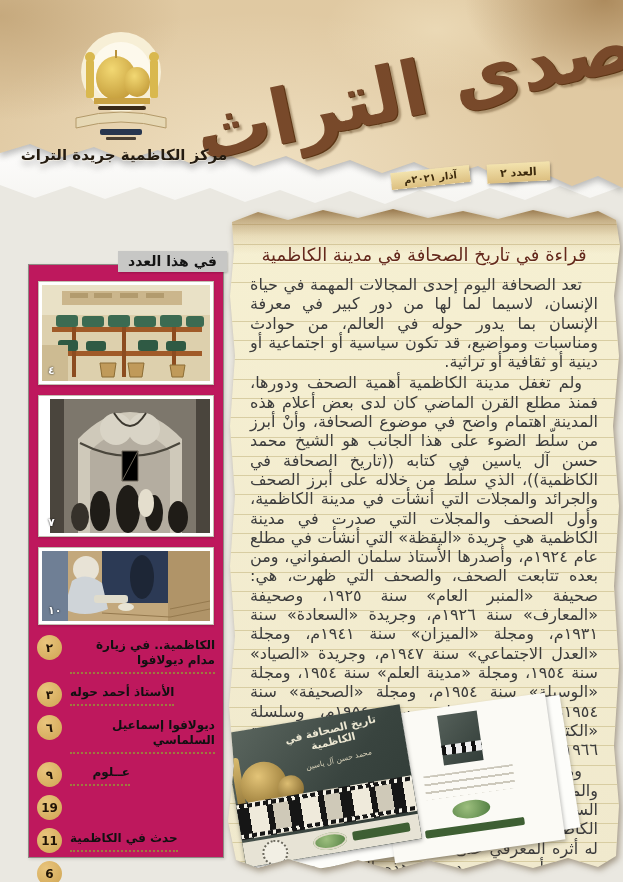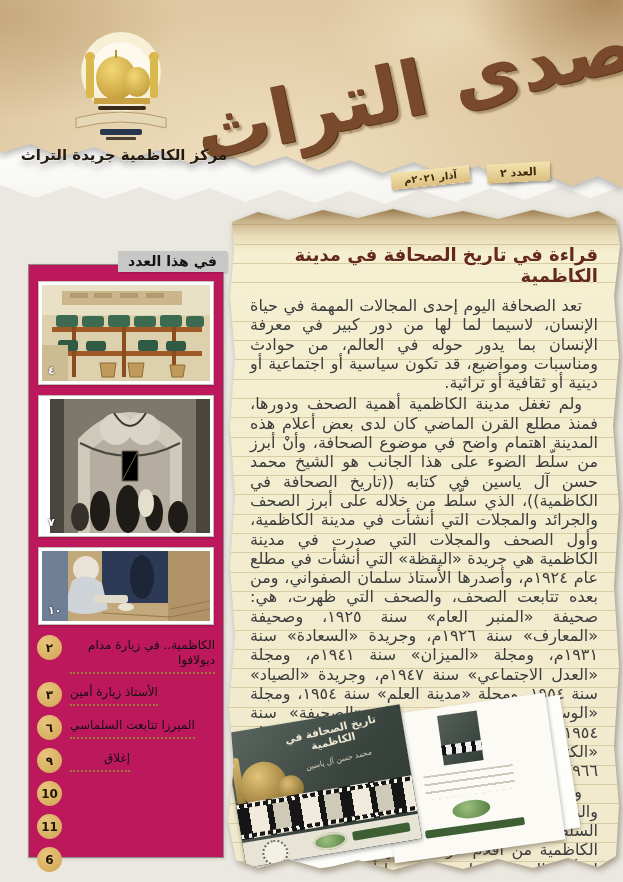--- a/index.html
+++ b/index.html
@@ -80,41 +80,41 @@
   }
   .toc{margin:10px 8px 0 8px;}
   .toc-item{display:flex;direction:ltr;align-items:flex-start;gap:8px;margin-bottom:8px;cursor:pointer;}
   .toc-badge{
     flex:0 0 auto;width:25px;height:25px;border-radius:50%;
     background:radial-gradient(circle at 35% 30%, #e9c57d, #cfa553);
     color:#201406;font-weight:bold;font-size:12px;
     display:flex;align-items:center;justify-content:center;
   }
   .toc-label{
-    direction:rtl;text-align:right;font-size:12px;font-weight:normal;color:#111;
+    direction:rtl;text-align:right;font-size:12px;font-weight:bold;color:#111;
     padding:3px 0 4px;border-bottom:2px dotted #9c7c3f;line-height:1.25;
     min-width:60px;
   }
 
   
   .article-wrap{
     position:absolute;left:228px;top:206px;width:392px;height:668px;z-index:2;
     filter:drop-shadow(2px 3px 3px rgba(90,70,40,.5));
   }
   .article-panel{
     position:absolute;inset:0;
     background:
       linear-gradient(to bottom, rgba(130,94,50,.92) 0, rgba(158,122,72,.55) 14px, rgba(198,168,118,.28) 30px, rgba(220,195,150,0) 48px),
       repeating-linear-gradient(to bottom, transparent 0 18.3px, #d8cda2 18.3px 19.3px),
       linear-gradient(#f6f0d2,#f0e9cd);
     clip-path:polygon(4px 16px,30px 6px,60px 14px,95px 4px,130px 12px,165px 3px,200px 12px,235px 5px,270px 13px,305px 4px,340px 12px,370px 5px,388px 14px,392px 40px,386px 90px,391px 150px,385px 220px,391px 300px,386px 380px,391px 460px,386px 540px,391px 600px,388px 650px,370px 661px,340px 652px,305px 662px,270px 653px,235px 663px,200px 654px,165px 664px,130px 654px,95px 663px,60px 653px,30px 662px,8px 654px,0 615px,6px 560px,1px 500px,7px 430px,2px 360px,7px 290px,2px 220px,7px 150px,2px 90px,6px 45px);
   }
   .article-title{
-    margin:38px 22px 10px;text-align:right;
-    font-size:18px;font-weight:bold;color:#64291c;
+    margin:38px 22px 10px;text-align:center;
+    font-size:18px;font-weight:normal;color:#64291c;
     text-shadow:0 1px 0 rgba(255,250,230,.6);
   }
   .article-body{margin:0 22px;color:#3c3c3c;font-size:16px;line-height:19.3px;text-align:justify;}
   .para{margin:0 0 2px;text-indent:16px;}
   
   .book-wrap{position:absolute;left:4px;bottom:4px;width:350px;height:172px;z-index:4;}
   .book-shadow{position:absolute;left:12px;bottom:2px;width:330px;height:20px;
     background:radial-gradient(ellipse at center, rgba(110,90,60,.5), transparent 70%);
     transform:rotate(-6deg);}
   .book-sheet{position:absolute;left:8px;top:22px;width:332px;height:134px;background:#fdfdfa;
@@ -282,35 +282,36 @@
     <span class="photo-page">١٠</span>
   </div>
 
   <div class="toc">
     <div class="toc-item">
       <span class="toc-badge">٢</span>
       <span class="toc-label">الكاظمية.. في زيارة مدام ديولافوا</span>
     </div>
     <div class="toc-item">
       <span class="toc-badge">٣</span>
-      <span class="toc-label">الأستاذ زيارة أمين</span>
+      <span class="toc-label">الأستاذ أحمد حوله</span>
     </div>
     <div class="toc-item">
       <span class="toc-badge">٦</span>
-      <span class="toc-label">الميرزا تتابعت السلماسي</span>
+      <span class="toc-label">ديولافوا إسماعيل السلماسي</span>
     </div>
     <div class="toc-item">
       <span class="toc-badge">٩</span>
-      <span class="toc-label">إغلاق</span>
-    </div>
-    <div class="toc-item">
-      <span class="toc-badge">10</span>
+      <span class="toc-label">عــلوم</span>
+    </div>
+    <div class="toc-item">
+      <span class="toc-badge">19</span>
     </div>
     <div class="toc-item">
       <span class="toc-badge">11</span>
+      <span class="toc-label">حدث في الكاظمية</span>
     </div>
     <div class="toc-item">
       <span class="toc-badge">6</span>
     </div>
   </div>
 </div>
 
 <div class="article-wrap">
   <div class="article-panel">
     <h1 class="article-title">قراءة في تاريخ الصحافة في مدينة الكاظمية</h1>

